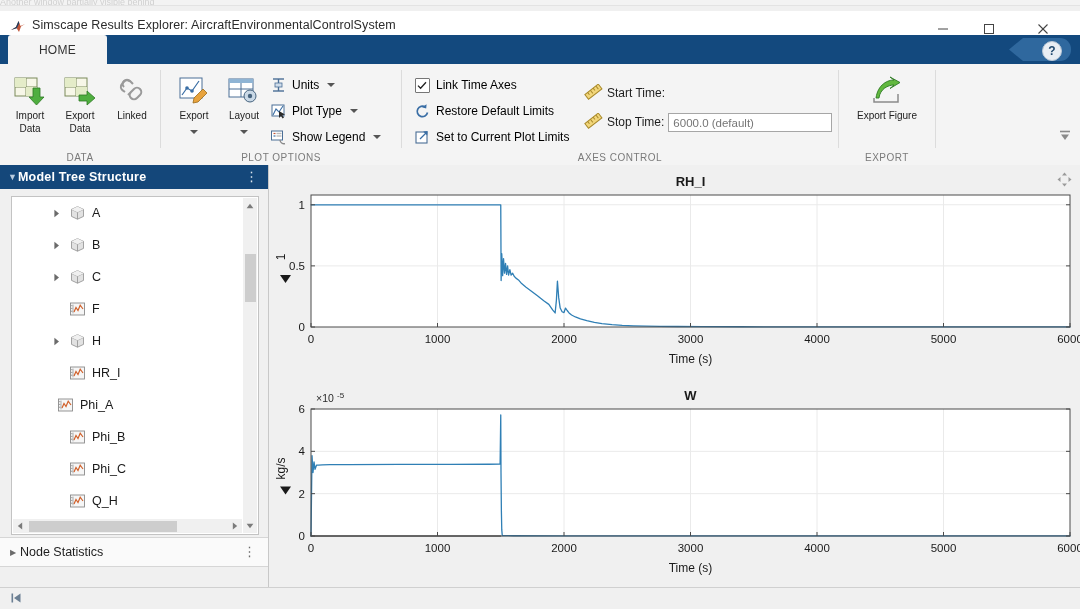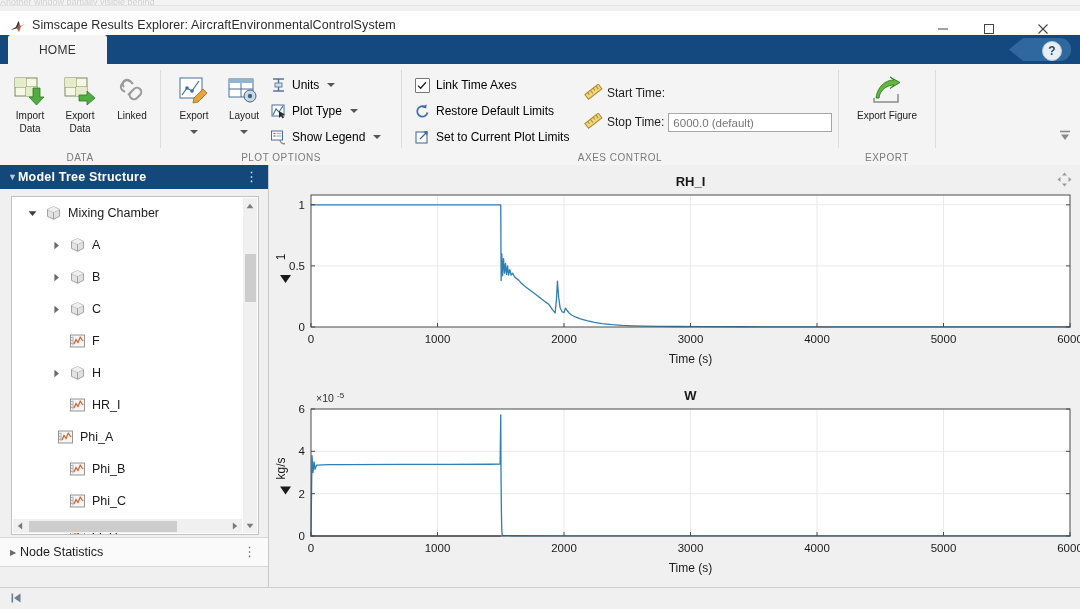--- a/index.html
+++ b/index.html
@@ -362,36 +362,20 @@
 
   <div class="leftpanel">
     <div class="panelhdr">
       <span class="ph-car" style="font-size:9px;color:#b9ccdf;">▼</span>
       <span class="ph-t">Model Tree Structure</span>
       <span class="ph-dots">⋮</span>
     </div>
 
     <div class="treebox">
       <div id="tree-rows" style="position:absolute;left:0;top:0;width:229px;">
-          <div class="treerow" style="padding-left: 14px;">
-            <span class="tw-arrow">
-              <svg width="9" height="7" viewBox="0 0 9 7">
-                <path d="M0.6 1.2 L8.4 1.2 L4.5 6 Z" fill="#3c3c3c"></path>
-              </svg>
-            </span>
-            <span class="tw-ic" style="margin-left: 6px;">
-              <svg width="17" height="16" viewBox="0 0 17 16">
-                <path d="M2.5 4.4 L8.5 1.6 L14.5 4.4 L14.5 11.4 L8.5 14.2 L2.5 11.4 Z" fill="#e2e2e2" stroke="#9a9a9a" stroke-width=".9"></path>
-                <path d="M2.5 4.4 L8.5 7.2 L14.5 4.4" fill="none" stroke="#9a9a9a" stroke-width=".9"></path>
-                <path d="M8.5 7.2 L8.5 14.2" fill="none" stroke="#9a9a9a" stroke-width=".9"></path>
-                <path d="M2.5 4.4 L8.5 1.6 L14.5 4.4 L8.5 7.2 Z" fill="#f0f0f0"></path>
-              </svg>
-            </span>
-            <span class="tw-lb">Mixing Chamber</span>
-          </div>
           <div class="treerow" style="padding-left: 38px;">
             <span class="tw-arrow">
               <svg width="7" height="9" viewBox="0 0 7 9">
                 <path d="M1.4 0.8 L6 4.5 L1.4 8.2 Z" fill="#6b6b6b"></path>
               </svg>
             </span>
             <span class="tw-ic" style="margin-left: 6px;">
               <svg width="17" height="16" viewBox="0 0 17 16">
                 <path d="M2.5 4.4 L8.5 1.6 L14.5 4.4 L14.5 11.4 L8.5 14.2 L2.5 11.4 Z" fill="#e2e2e2" stroke="#9a9a9a" stroke-width=".9"></path>
                 <path d="M2.5 4.4 L8.5 7.2 L14.5 4.4" fill="none" stroke="#9a9a9a" stroke-width=".9"></path>

